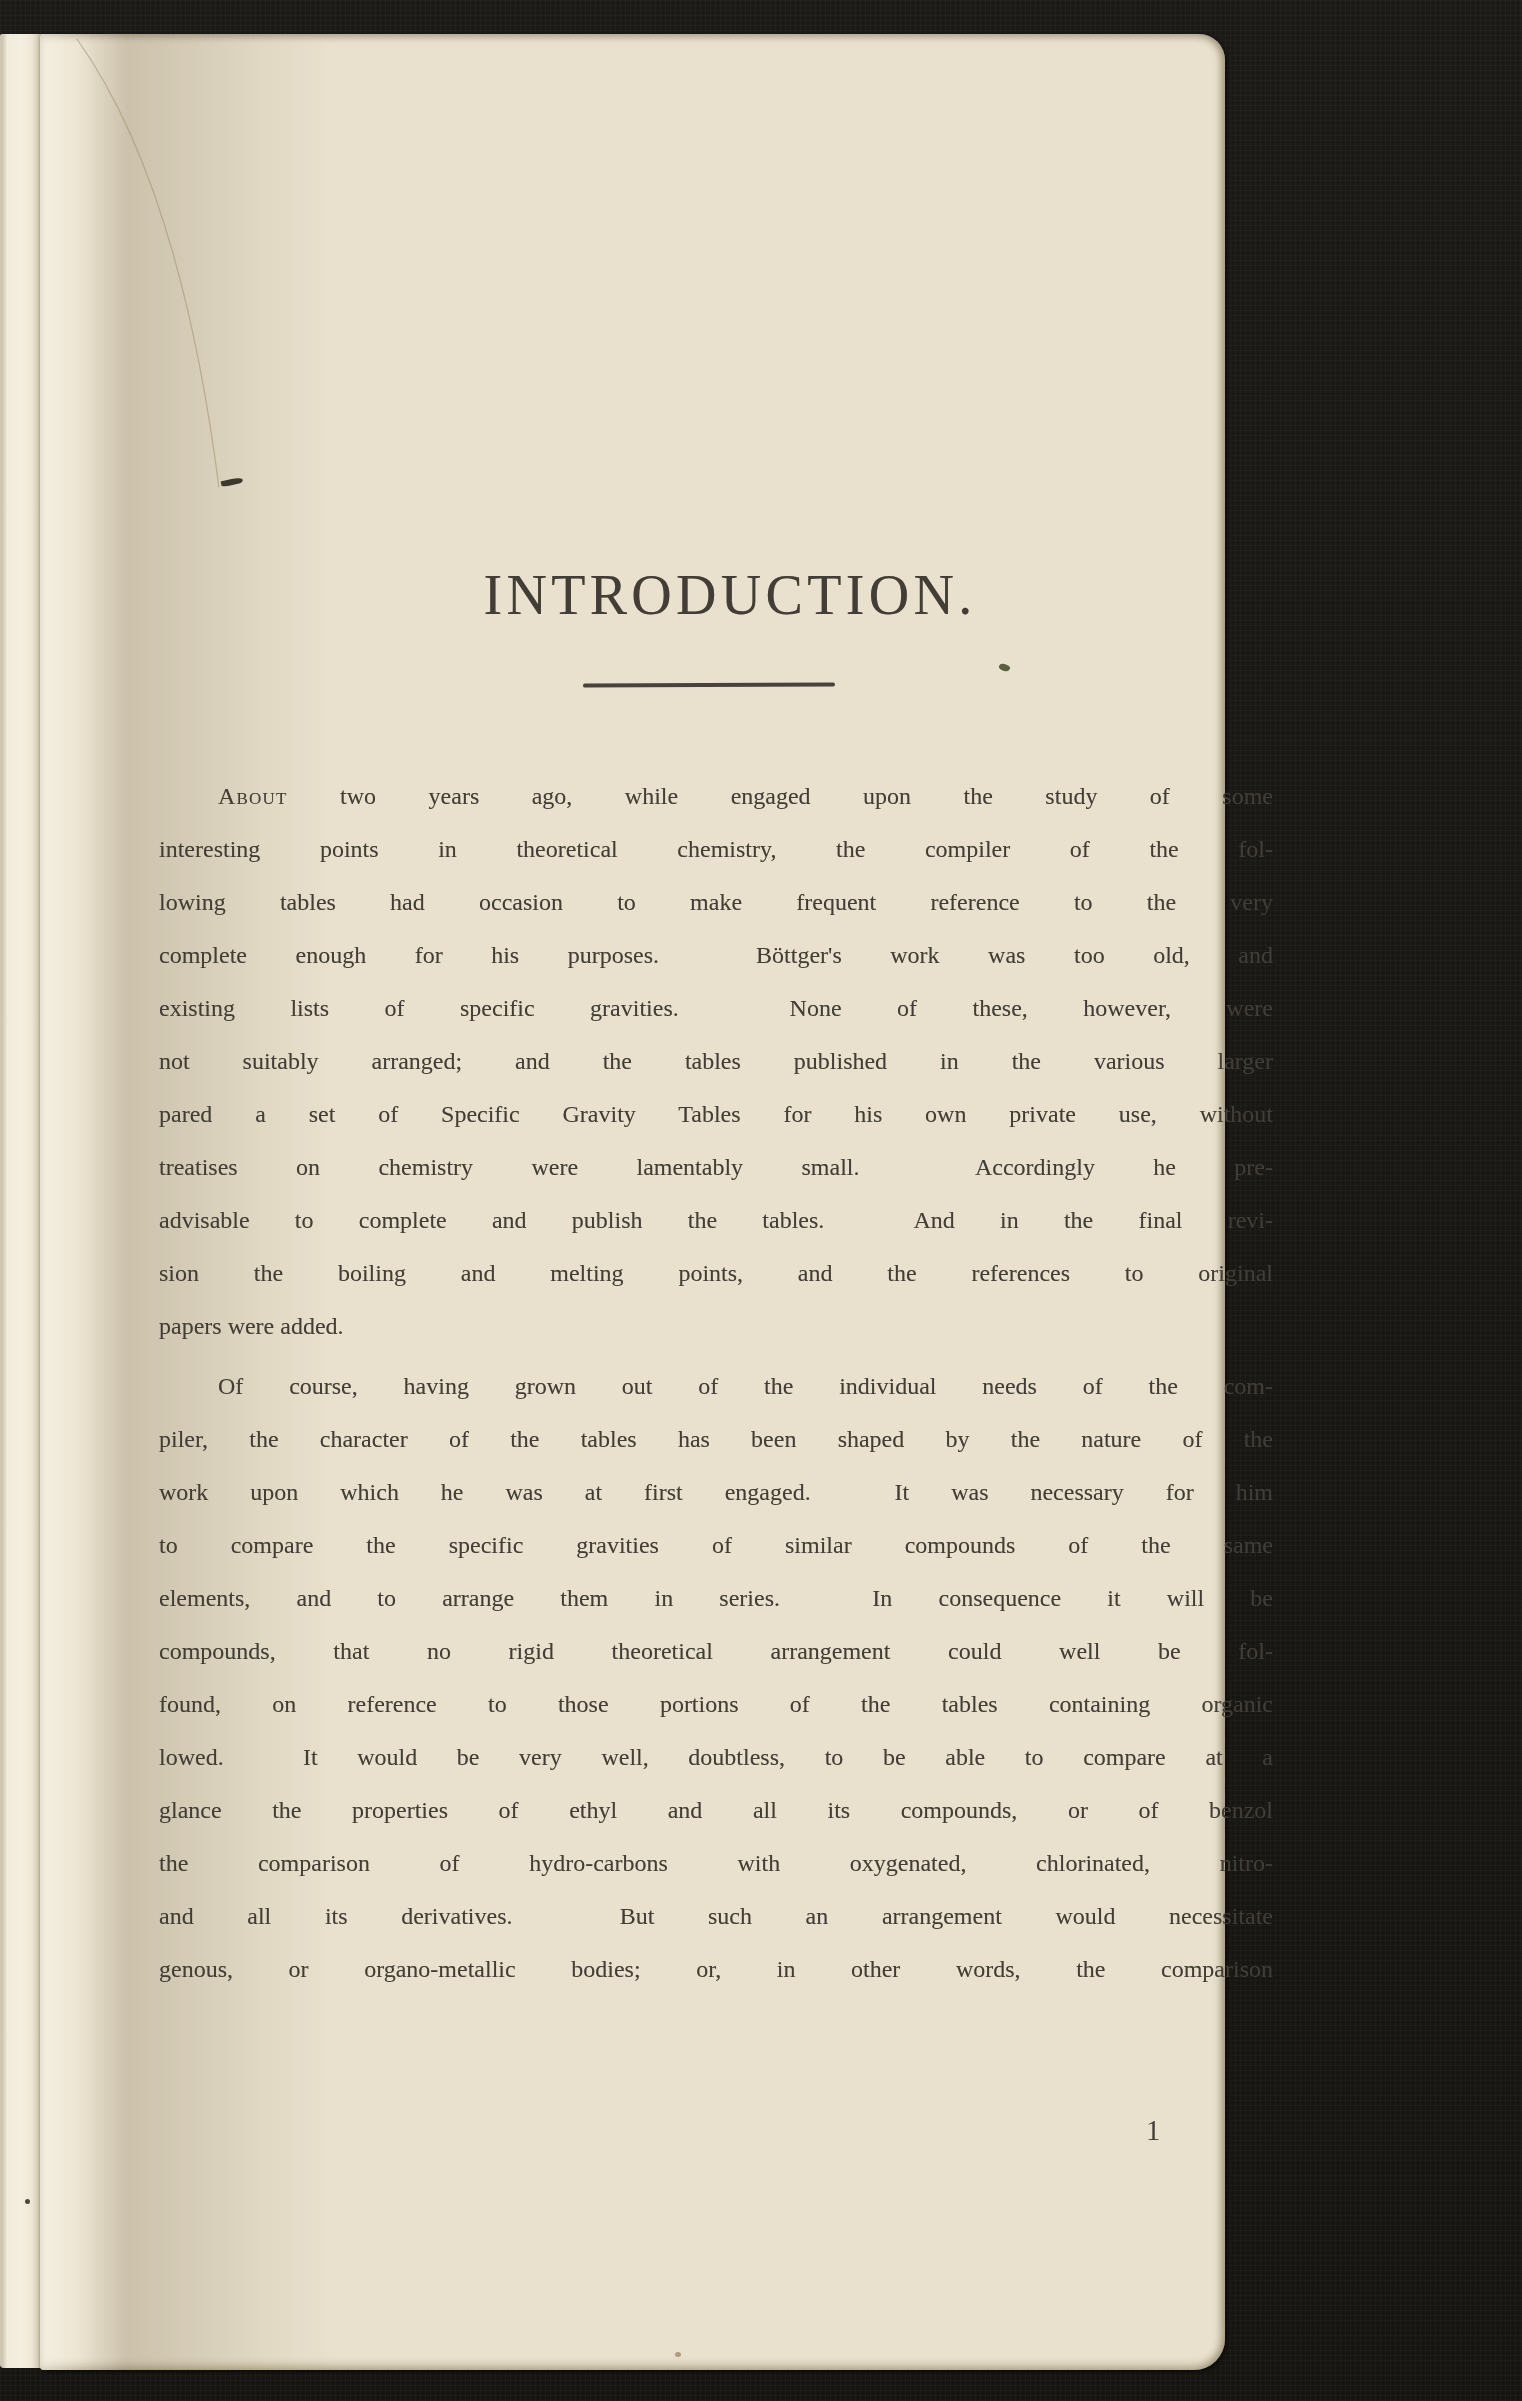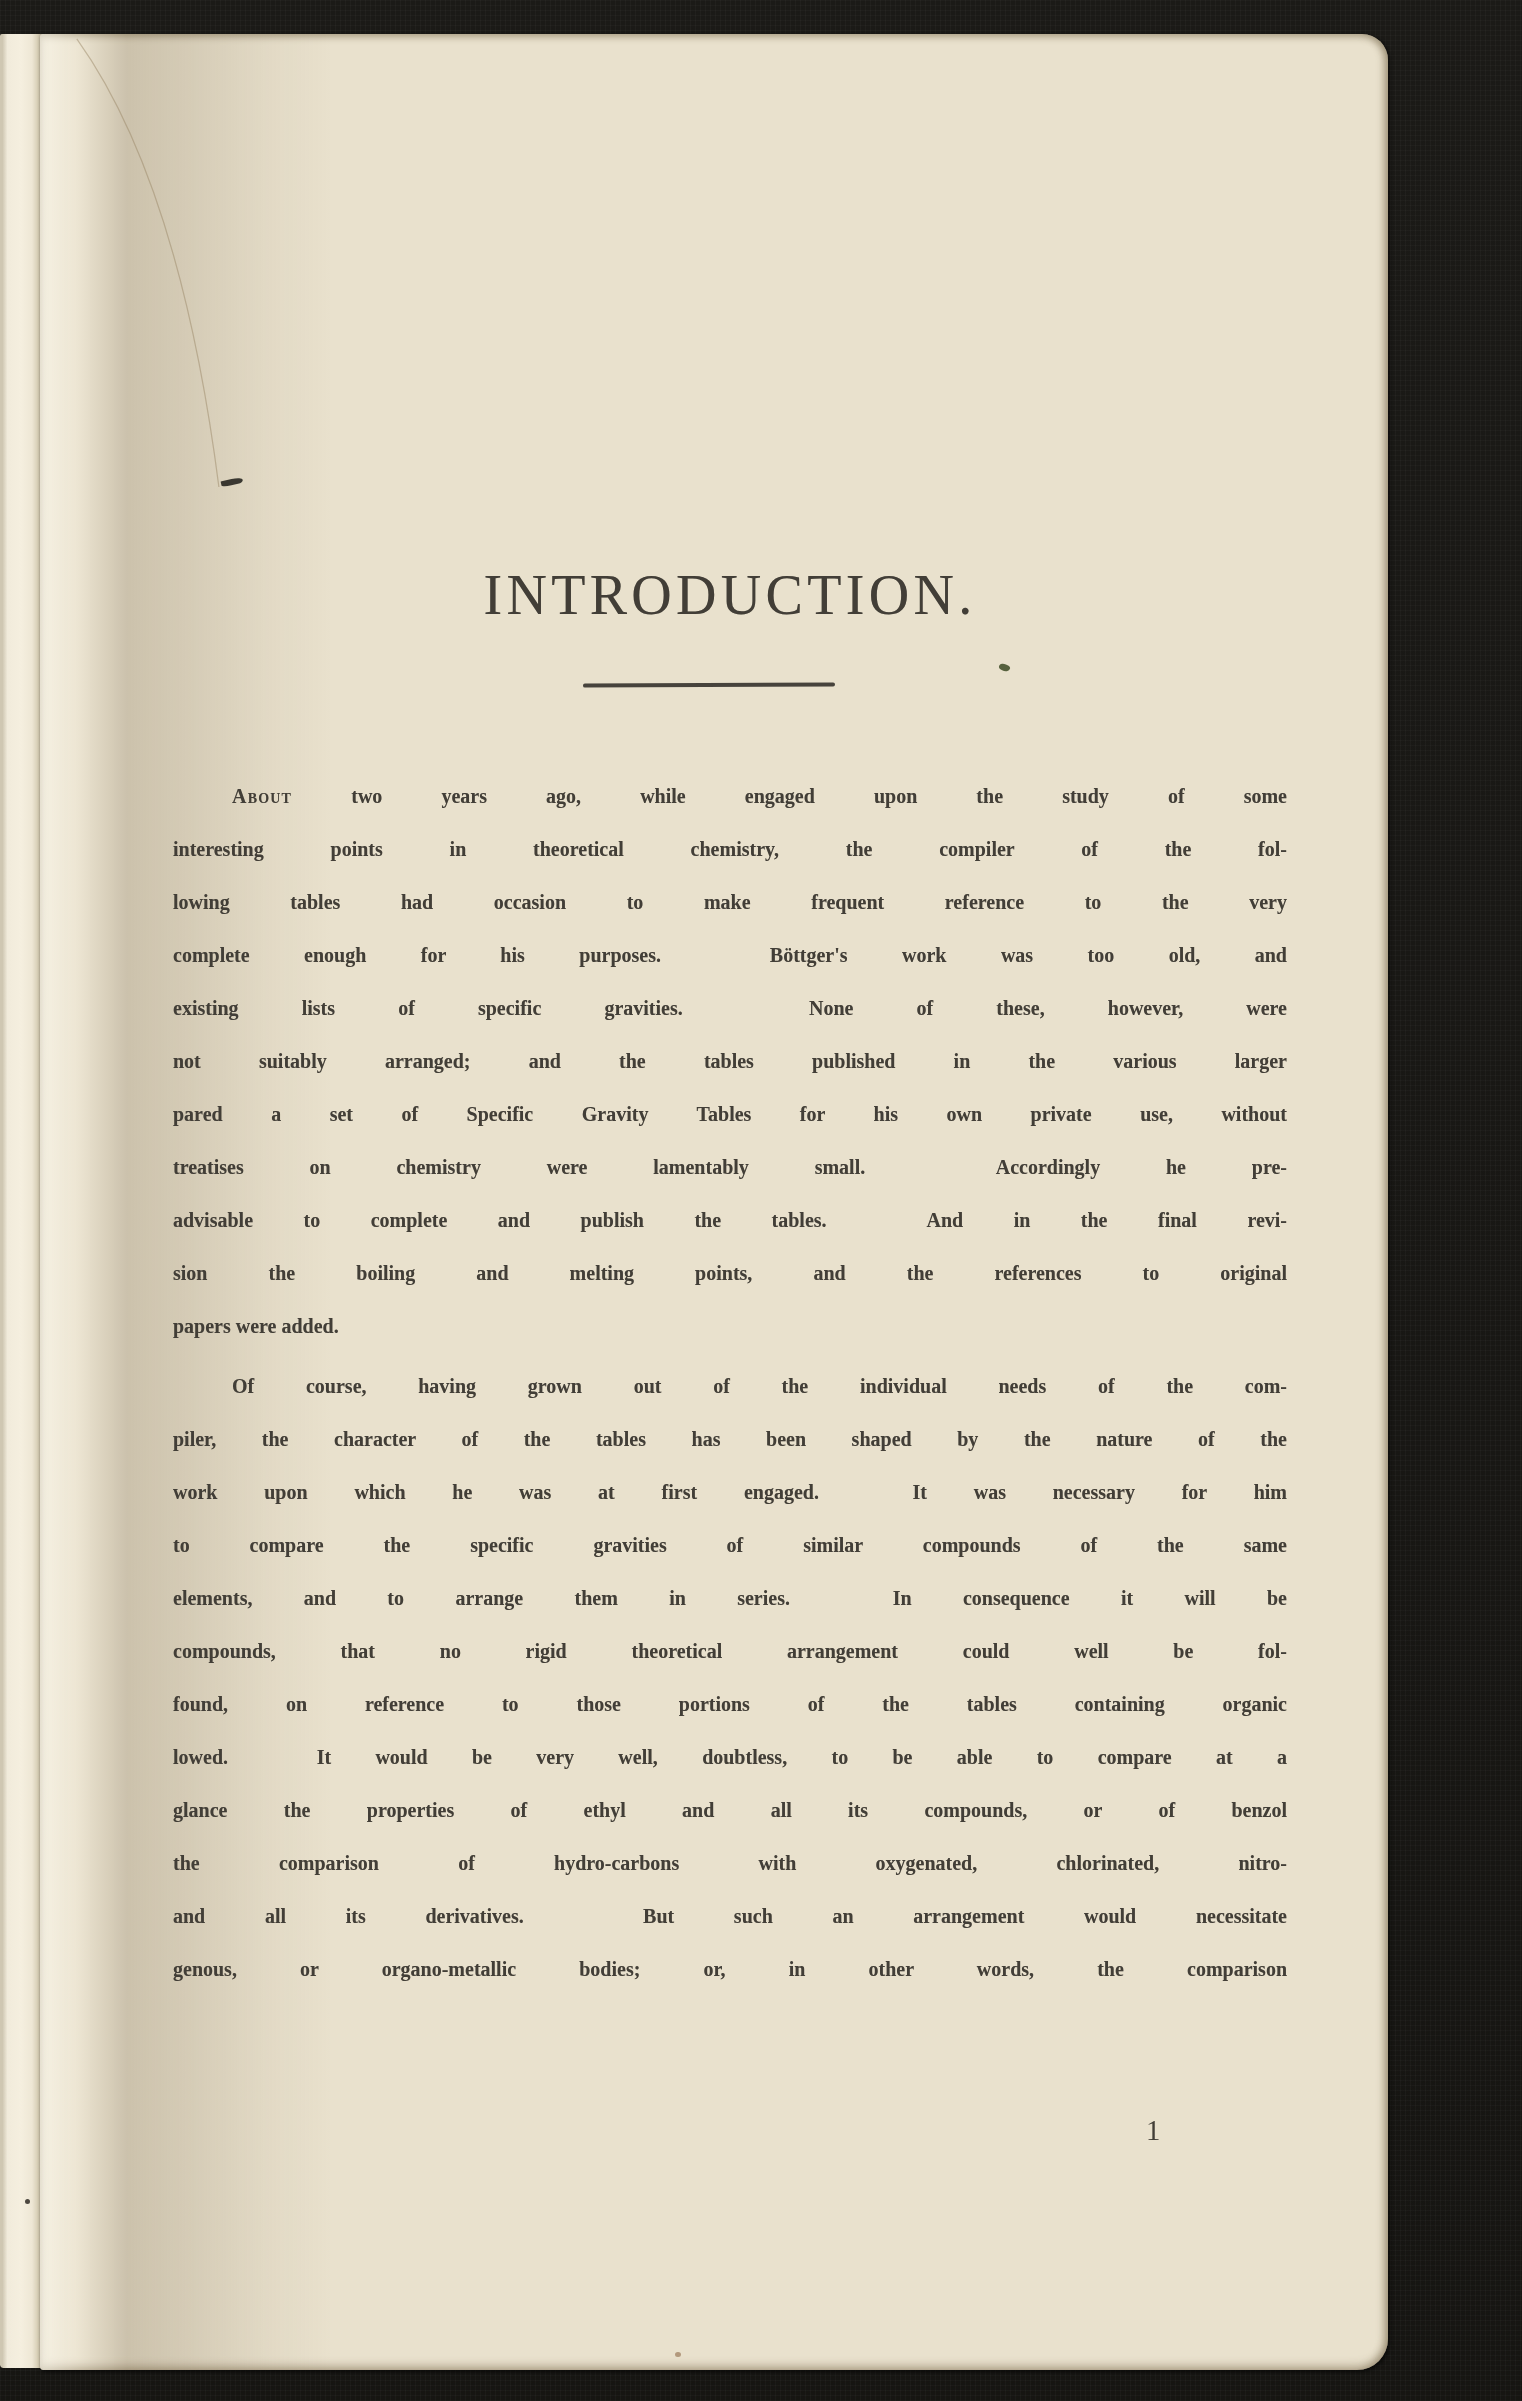--- a/index.html
+++ b/index.html
@@ -9,21 +9,21 @@
       repeating-linear-gradient(90deg, rgba(255,255,255,0.028) 0 1.2px, rgba(0,0,0,0) 1.2px 5px),
       repeating-linear-gradient(0deg, rgba(255,255,255,0.022) 0 1.2px, rgba(0,0,0,0) 1.2px 5px),
       linear-gradient(var(--bg,#1b1a17), #161512);
   }
   .underpages {
     position:absolute; left:0; top:34px; width:43px; height:2334px;
     background:linear-gradient(90deg,#cfc7b2 0 2.5px,#f1ebdb 7.5px,#f5efdf 21px,#eee7d5 32px,#d6cdb4 38px,#bdb298 42px);
     border-radius:1.9px 0 0 3.7px;
   }
   .page {
-    position:absolute; left:40px; top:34px; width:1348px; height:2336px;
+    position:absolute; left:40px; top:34px; width:1185px; height:2336px;
     background:var(--paper,#e9e1cd);
     border-radius:2.5px 26px 31px 3.7px;
     box-shadow:
       inset 0 4.3px 6.2px rgba(105,90,60,0.28),
       inset -5px 0 7.5px rgba(105,90,60,0.33),
       inset 0 -5px 8.7px rgba(105,90,60,0.30),
       1.2px 1.9px 3.7px rgba(0,0,0,0.55);
   }
   .page::before {
     content:""; position:absolute; inset:0; border-radius:inherit; pointer-events:none;
@@ -40,24 +40,24 @@
     text-align:center; color:var(--ink,#3e3a33);
     font-family:"Liberation Serif","DejaVu Serif",serif;
     font-weight:400; font-size:56px; line-height:1; letter-spacing:4.3px;
     text-shadow:0 0 0.6px rgba(62,58,50,0.35);
   }
   .rule {
     position:absolute; left:543px; top:649px; width:252px; height:3.7px;
     background:#47433c; border-radius:1.9px; transform:rotate(-0.25deg);
   }
   .text {
-    position:absolute; left:133px; top:736px; width:1114px;
+    position:absolute; left:119px; top:736px; width:1114px;
     color:var(--ink,#423e37);
     font-family:"Liberation Serif","DejaVu Serif",serif;
-    font-size:20px; line-height:53px; font-weight:700;
+    font-size:24px; line-height:53px; font-weight:400;
     text-shadow:0 0 0.6px rgba(62,58,50,0.30);
   }
   .line { text-align:justify; text-align-last:justify; white-space:pre-wrap; }
   .line.rag { text-align-last:left; }
   .line.first { text-indent:59px; }
   .para + .para { margin-top:6.8px; }
   .sc { font-variant:small-caps; letter-spacing:1.2px; }
   .pagenum {
     position:absolute; left:1106px; top:2081px;
     font-family:"Liberation Serif","DejaVu Serif",serif;

